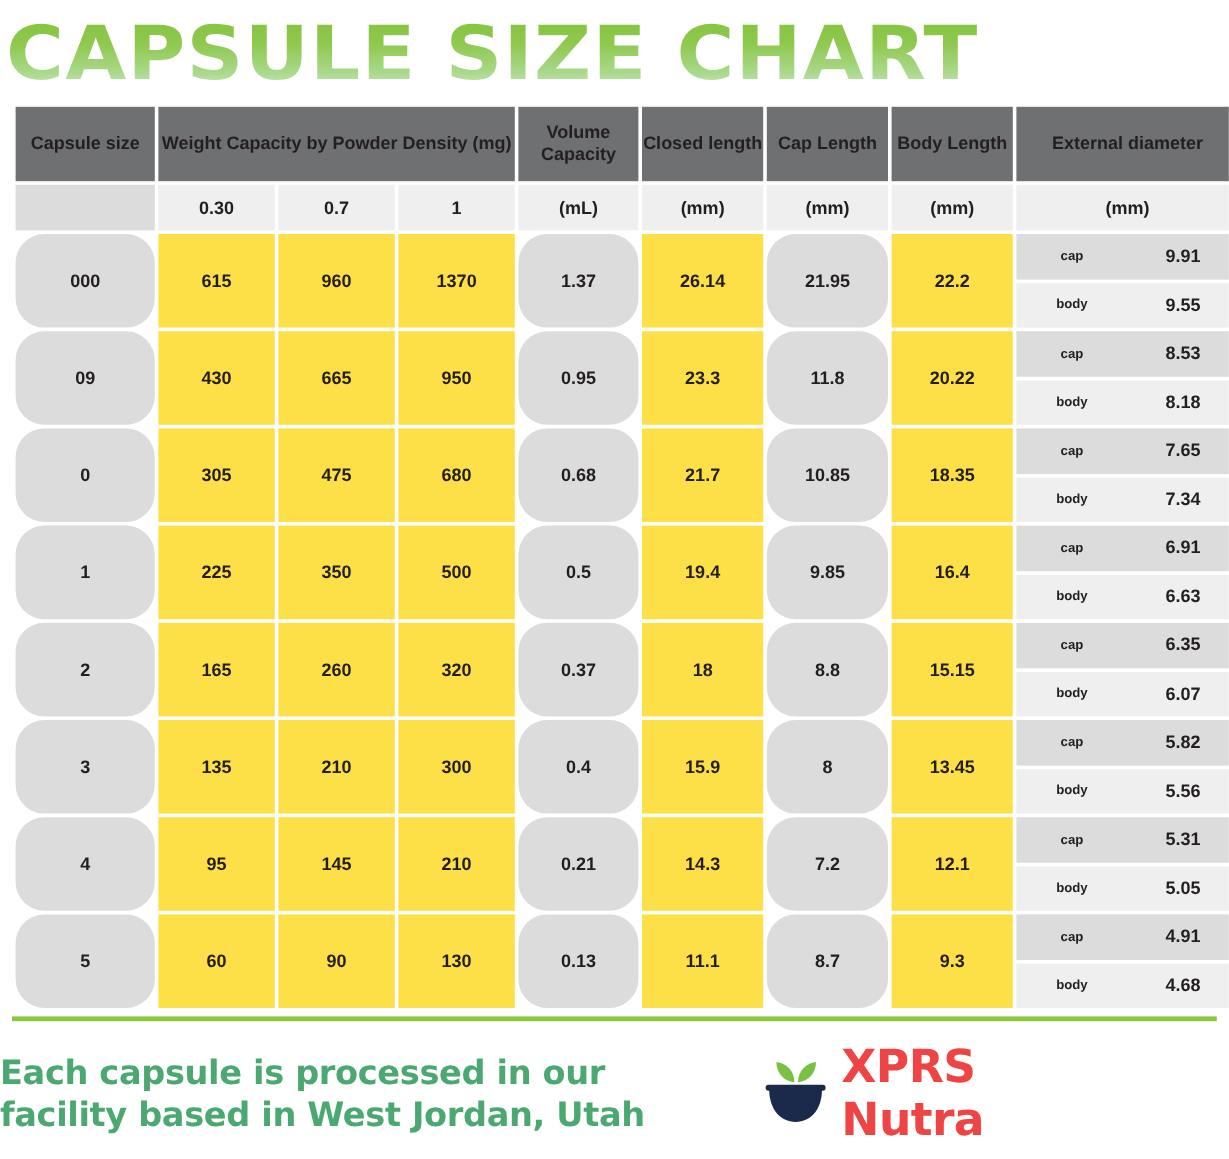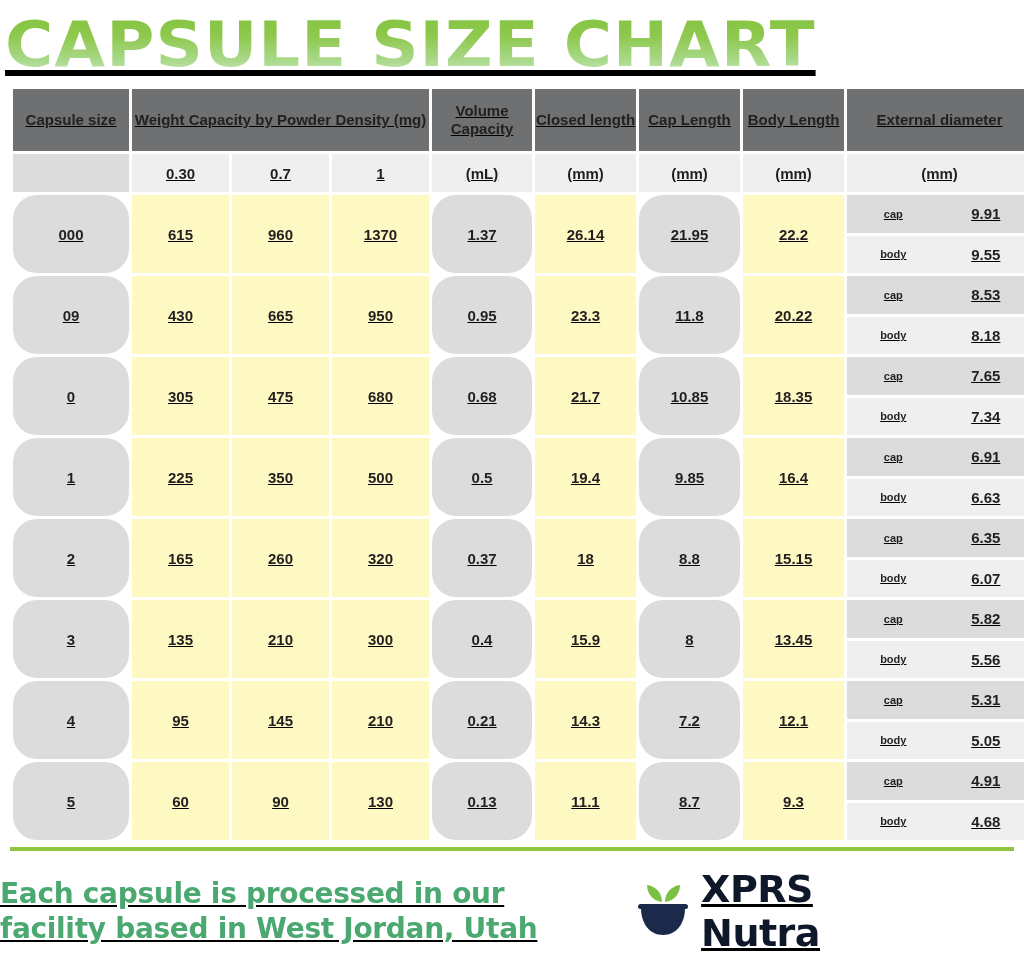--- a/index.html
+++ b/index.html
@@ -8,21 +8,20 @@
     height: 966px;
     background: #ffffff;
     font-family: "Liberation Sans", sans-serif;
     overflow: hidden;
   }
   .page {
     width: 820px;
     height: 966px;
     position: relative;
     background: #ffffff;
-    text-decoration: underline;
   }
 
   
   .title-wrap {
     height: 86px;
     display: flex;
     align-items: center;
     justify-content: center;
     padding-top: 4px;
   }
@@ -67,21 +66,21 @@
     line-height: 1.2;
     padding: 2px 4px;
   }
   .subhdr {
     background: #dcdcdc;
     height: 38px;
     font-size: 15px;
   }
   .subhdr.light { background: #efefef; }
   .cell-dark { background: #dcdcdc; border-radius: 24px; }
-  .cell-light { background: #fef9c3; }
+  .cell-light { background: #fde047; }
   .row-h { height: 78px; }
   .ext-cell {
     padding: 0;
     vertical-align: middle;
   }
   .ext-inner {
     display: flex;
     flex-direction: column;
     gap: 3px;
   }
@@ -135,21 +134,21 @@
   }
   .brand-mark {
     width: 56px;
     height: 58px;
     position: relative;
   }
   .brand-name {
     font-family: "DejaVu Sans", sans-serif;
     font-weight: bold;
     font-size: 38px;
-    color: #0f172a;
+    color: #ef4444;
     letter-spacing: -0.5px;
   }
 </style>
 </head>
 <body>
 
 <div class="page">
 
   <div class="title-wrap">
     <div class="title">CAPSULE SIZE CHART</div>

